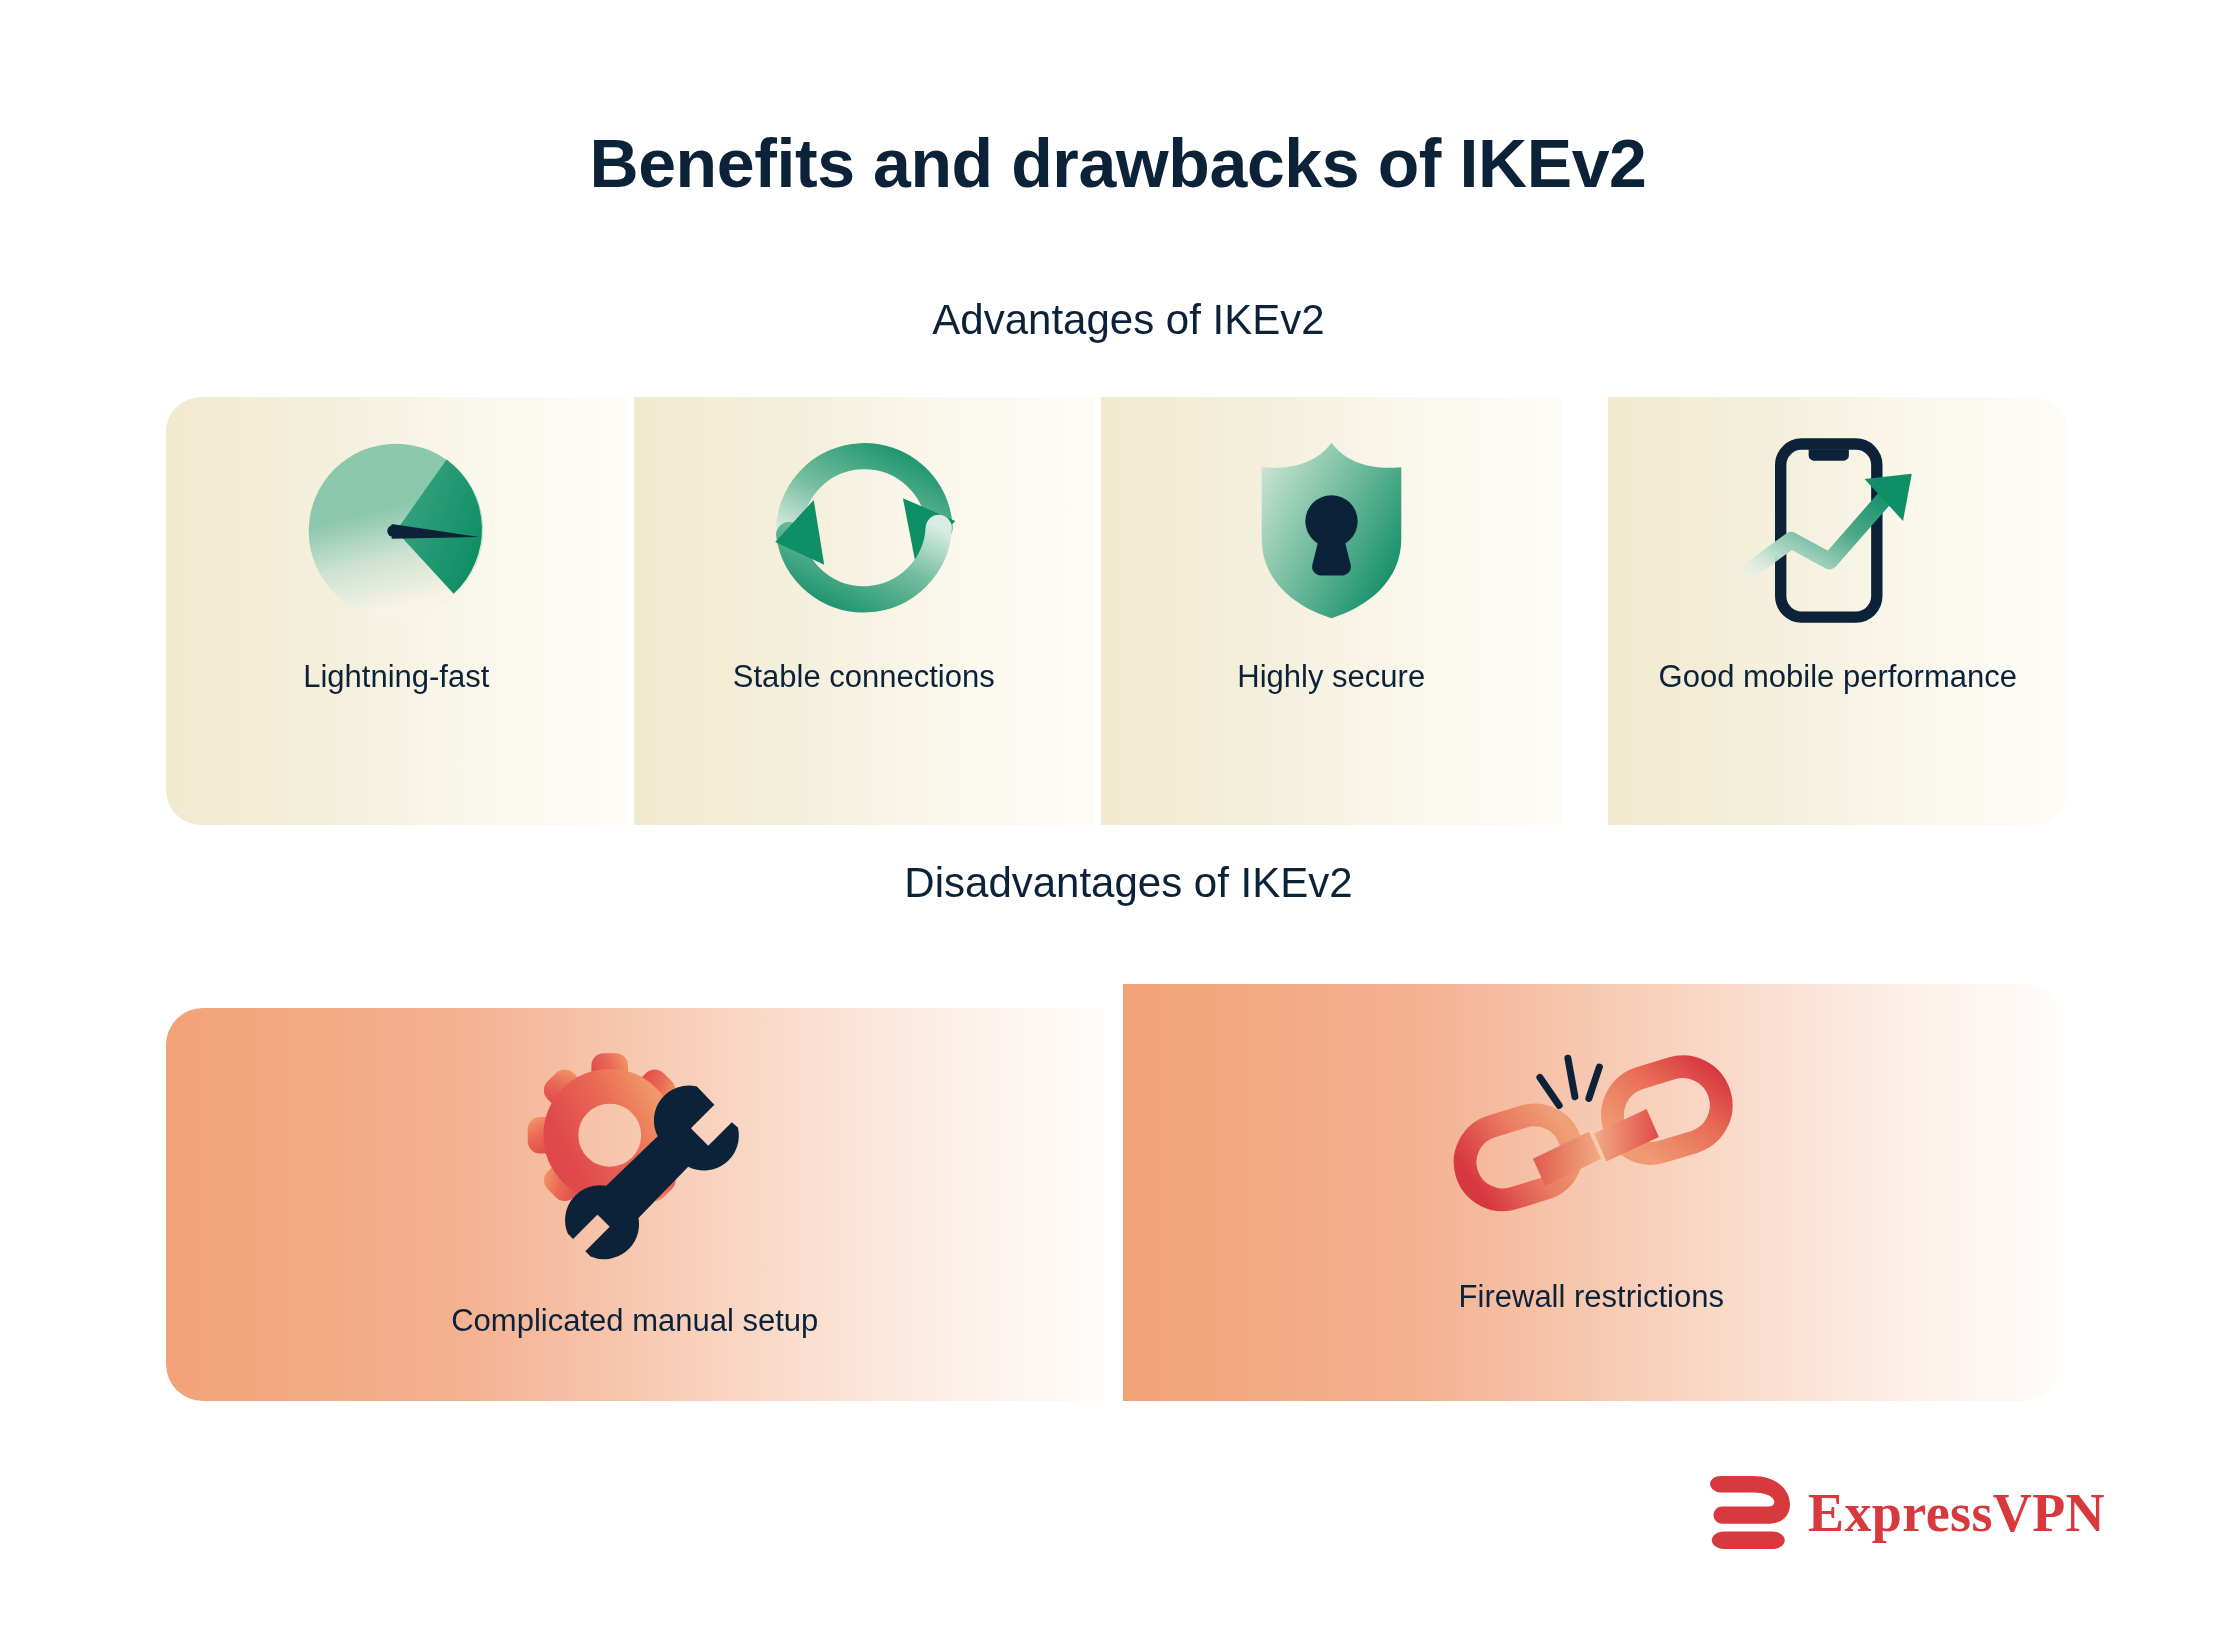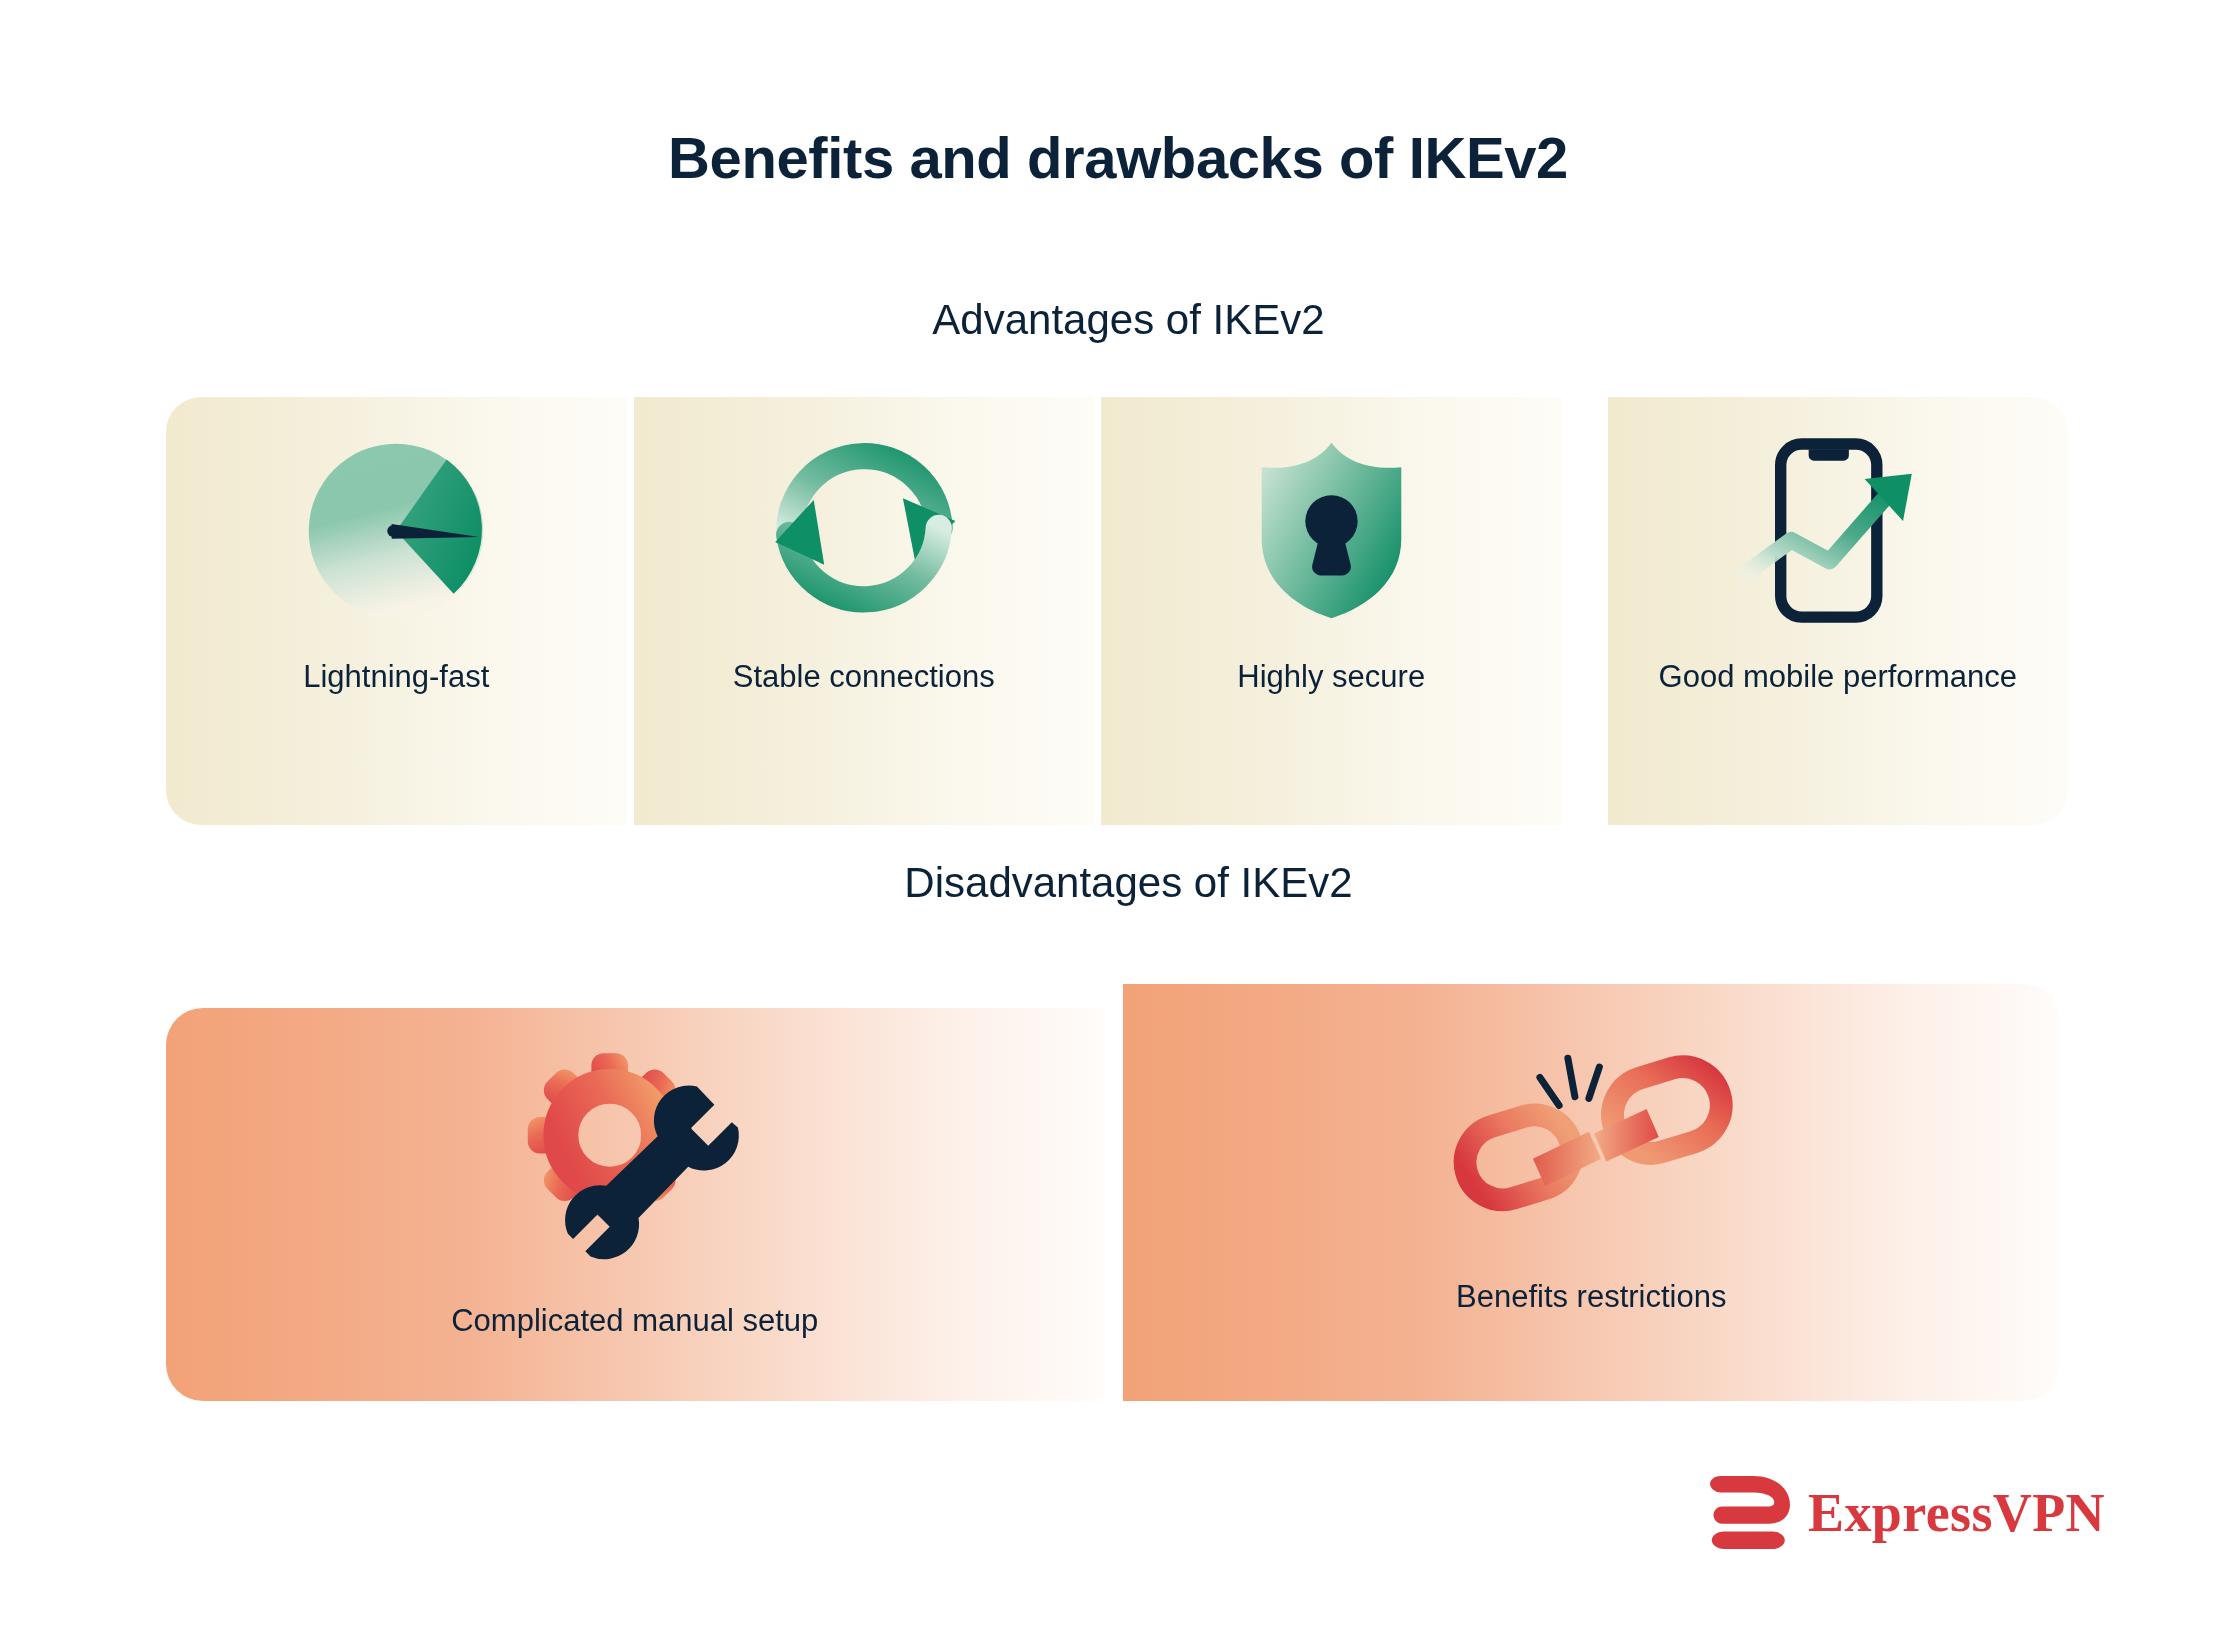--- a/index.html
+++ b/index.html
@@ -22,21 +22,21 @@
     background: #ffffff;
   }
 
   
   .main-title {
     position: absolute;
     left: 0;
     right: 0;
     top: 129px;
     text-align: center;
-    font-size: 58px;
+    font-size: 68px;
     font-weight: bold;
     letter-spacing: -0.4px;
     color: #0b2239;
     line-height: 1;
   }
 
   .section-title {
     position: absolute;
     left: 0;
     right: 0;
@@ -345,21 +345,21 @@
 
           <path d="M158 108 L218 80 L232 112 L172 140 Z" fill="url(#stubRight)"></path>
 
           <g stroke="#0b2239" stroke-width="8" stroke-linecap="round">
             <line x1="128" y1="22" x2="136" y2="66"></line>
             <line x1="96" y1="44" x2="118" y2="76"></line>
             <line x1="164" y1="32" x2="152" y2="68"></line>
           </g>
         </svg>
       </div>
-      <div class="dis-label">Benefits restrictions</div>
+      <div class="dis-label">Firewall restrictions</div>
     </div>
 
   </div>
 
   <div class="logo">
     <span class="logo-mark">
       <svg width="84" height="73" viewBox="0 0 96 84">
         <g fill="#d8393f">
           <path d="M52 0 C76 0 94 14 94 33 C94 46 84 55 70 55 L16 55
                    C10 55 6 50 6 45 C6 40 10 35 16 35 L70 35

